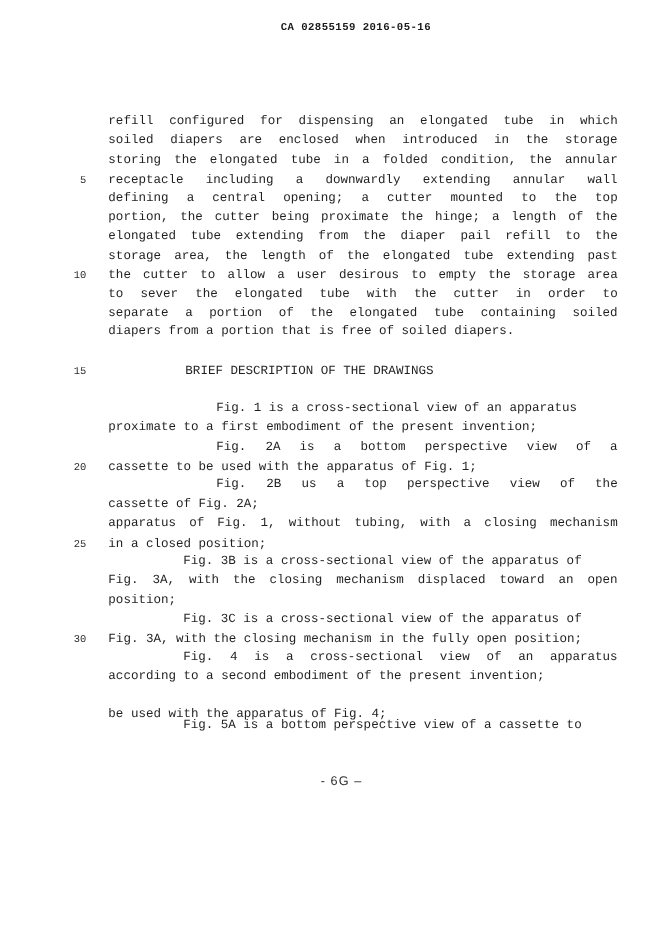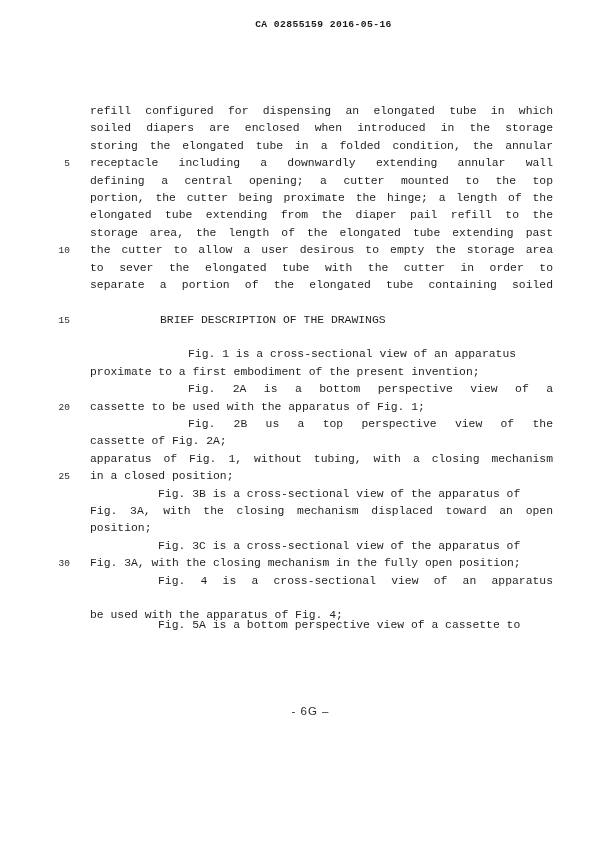--- a/index.html
+++ b/index.html
@@ -33,20 +33,21 @@
     position: absolute;
     top: 103px;
     left: 30px;
     width: 540px;
   }
   .line {
     display: flex;
     height: 17.4px;
     line-height: 17.4px;
     align-items: baseline;
+    justify-content: center;
   }
   .num {
     flex: none;
     width: 40px;
     text-align: right;
     font-size: 9.5px;
     color: #2c2c2c;
   }
   .txt {
     flex: none;
@@ -124,20 +125,24 @@
       <div class="line">
         <span class="num"></span>
         <span class="txt just">to sever the elongated tube with the cutter in order to</span>
       </div>
       <div class="line">
         <span class="num"></span>
         <span class="txt just">separate a portion of the elongated tube containing soiled</span>
       </div>
       <div class="line">
         <span class="num"></span>
+        <span class="txt left">diapers from a portion that is free of soiled diapers.</span>
+      </div>
+      <div class="line">
+        <span class="num"></span>
         <span class="txt left"></span>
       </div>
       <div class="line">
         <span class="num">15</span>
         <span class="txt left" style="text-indent: 70px;">BRIEF DESCRIPTION OF THE DRAWINGS</span>
       </div>
       <div class="line">
         <span class="num"></span>
         <span class="txt left"></span>
       </div>
@@ -192,20 +197,24 @@
       <div class="line">
         <span class="num">30</span>
         <span class="txt left">Fig. 3A, with the closing mechanism in the fully open position;</span>
       </div>
       <div class="line">
         <span class="num"></span>
         <span class="txt just" style="text-indent: 68px;">Fig. 4 is a cross-sectional view of an apparatus</span>
       </div>
       <div class="line">
         <span class="num"></span>
+        <span class="txt left">according to a second embodiment of the present invention;</span>
+      </div>
+      <div class="line">
+        <span class="num"></span>
         <span class="txt left" style="text-indent: 68px; margin-top: 27px;">Fig. 5A is a bottom perspective view of a cassette to</span>
       </div>
       <div class="line">
         <span class="num"></span>
         <span class="txt left">be used with the apparatus of Fig. 4;</span>
       </div>
     </div>
 
   <div class="doc-footer">- 6G –</div>
 

